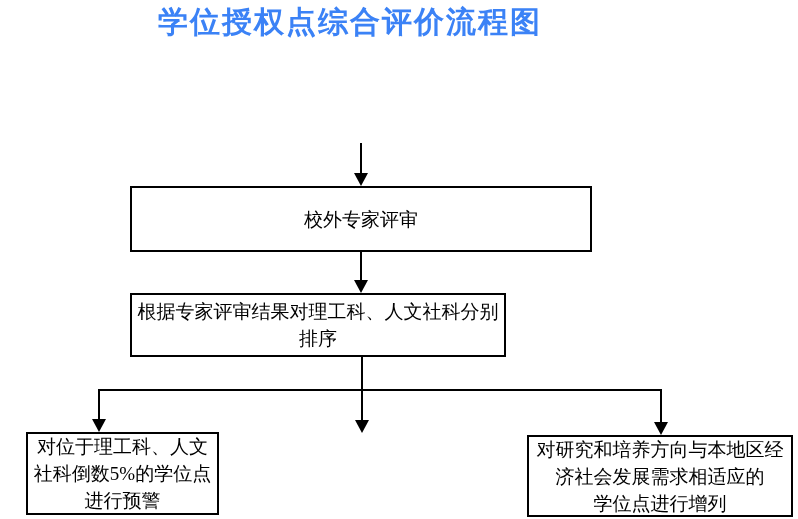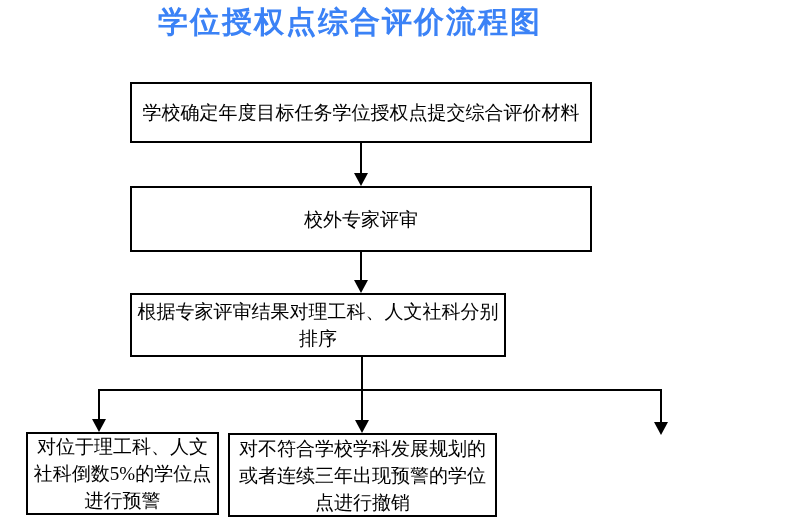--- a/index.html
+++ b/index.html
@@ -89,28 +89,27 @@
       <line x1="362" y1="390" x2="362" y2="421" stroke="#000000" stroke-width="2"></line>
       <polygon points="355,420 369,420 362,433" fill="#000000"></polygon>
     </g>
 
     <g>
       <line x1="661" y1="389" x2="661" y2="423" stroke="#000000" stroke-width="2"></line>
       <polygon points="654,422 668,422 661,435" fill="#000000"></polygon>
     </g>
   </svg>
 
-  <div class="node n-submit">学校确定年度目标任务学位授权点提交综合评价材料</div>
 
   <div class="node n-review">校外专家评审</div>
 
   <div class="node n-ranking">根据专家评审结果对理工科、人文社科分别排序</div>
 
   <div class="node n-warning">对位于理工科、人文
 社科倒数5%的学位点
 进行预警</div>
 
-  <div class="node n-revoke">对不符合学校学科发展规划的
-或者连续三年出现预警的学位
-点进行撤销</div>
 
+  <div class="node n-add">对研究和培养方向与本地区经
+济社会发展需求相适应的
+学位点进行增列</div>
 
 </div>
 
 </body></html>

